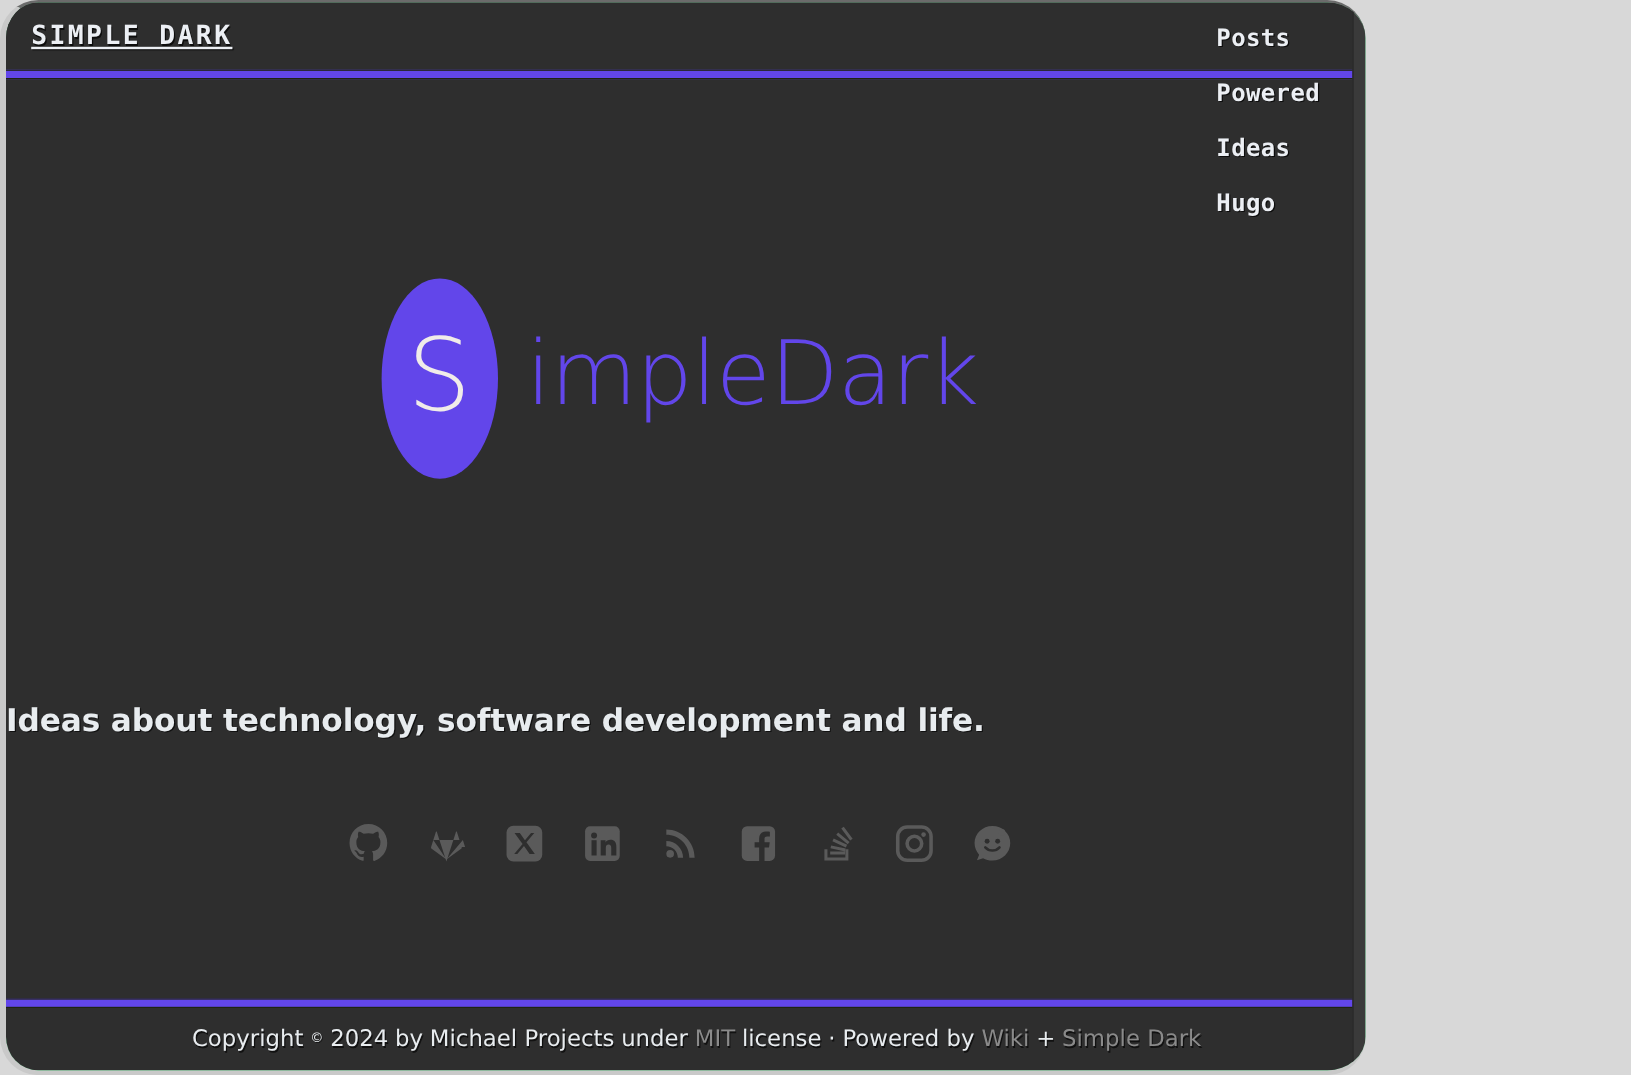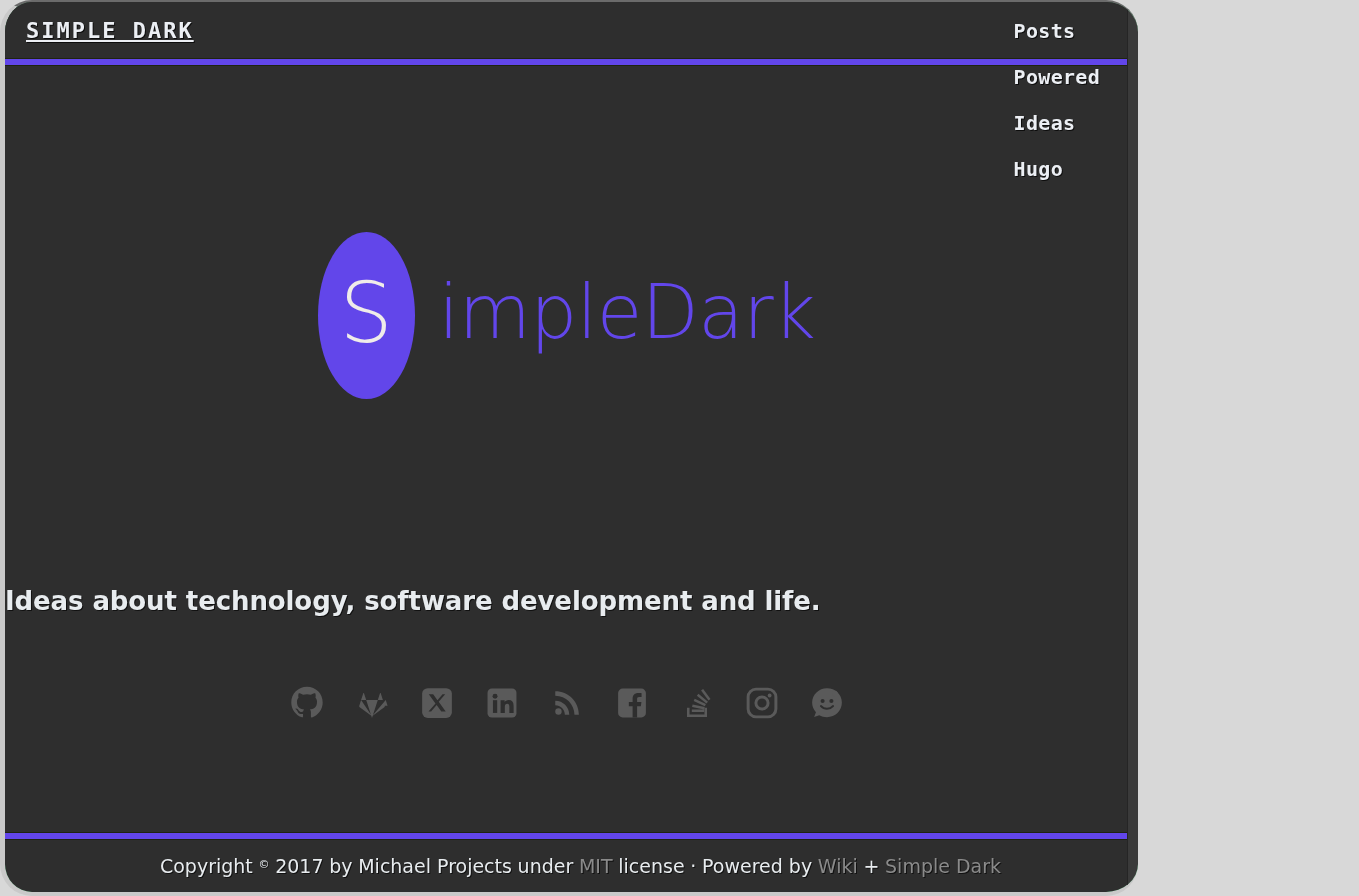--- a/index.html
+++ b/index.html
@@ -325,21 +325,21 @@
 
       </div>
     </div>
 
     <div class="rule-bottom"></div>
     <div class="footer">
       <span>Copyright</span>
         <span class="sp"></span>
         <sup>©</sup>
         <span class="sp"></span>
-        <span>2017</span>
+        <span>2024</span>
         <span class="sp"></span>
         <span>by</span>
         <span class="sp"></span>
         <span>Michael Projects</span>
         <span class="sp"></span>
         <span>under</span>
         <span class="sp"></span>
         <a class="muted-link" href="#">MIT</a>
         <span class="sp"></span>
         <span>license</span>

